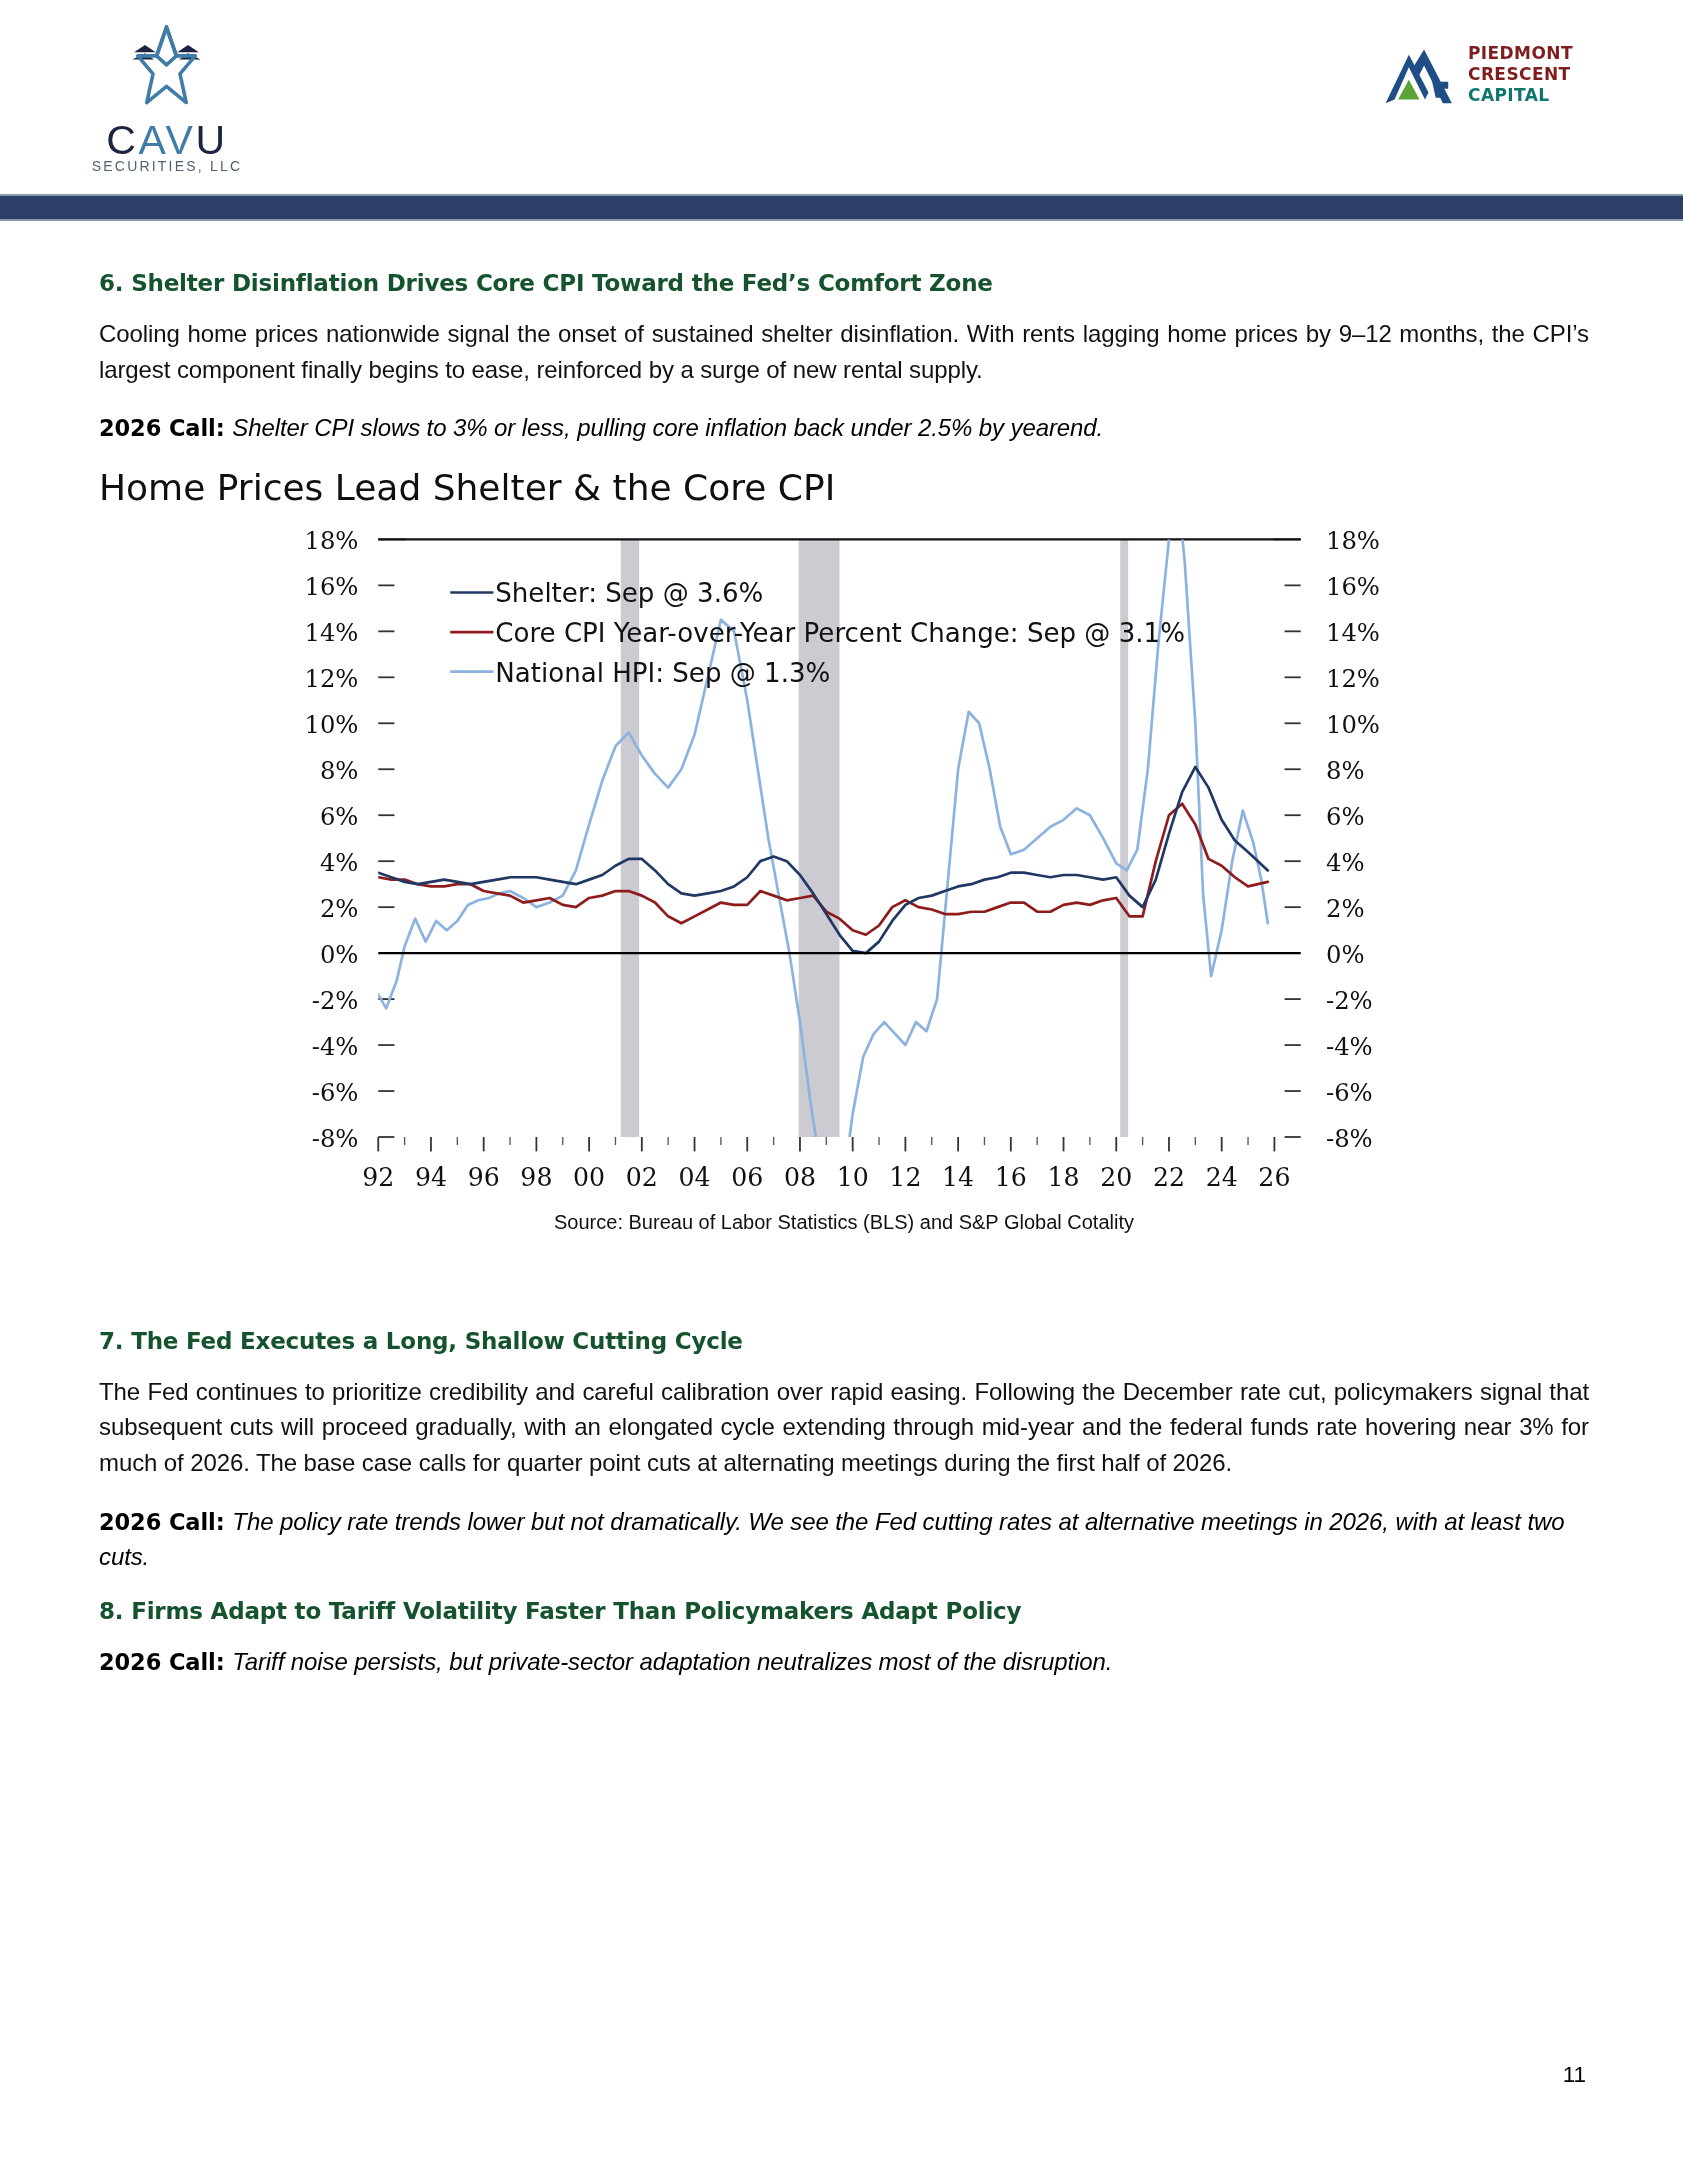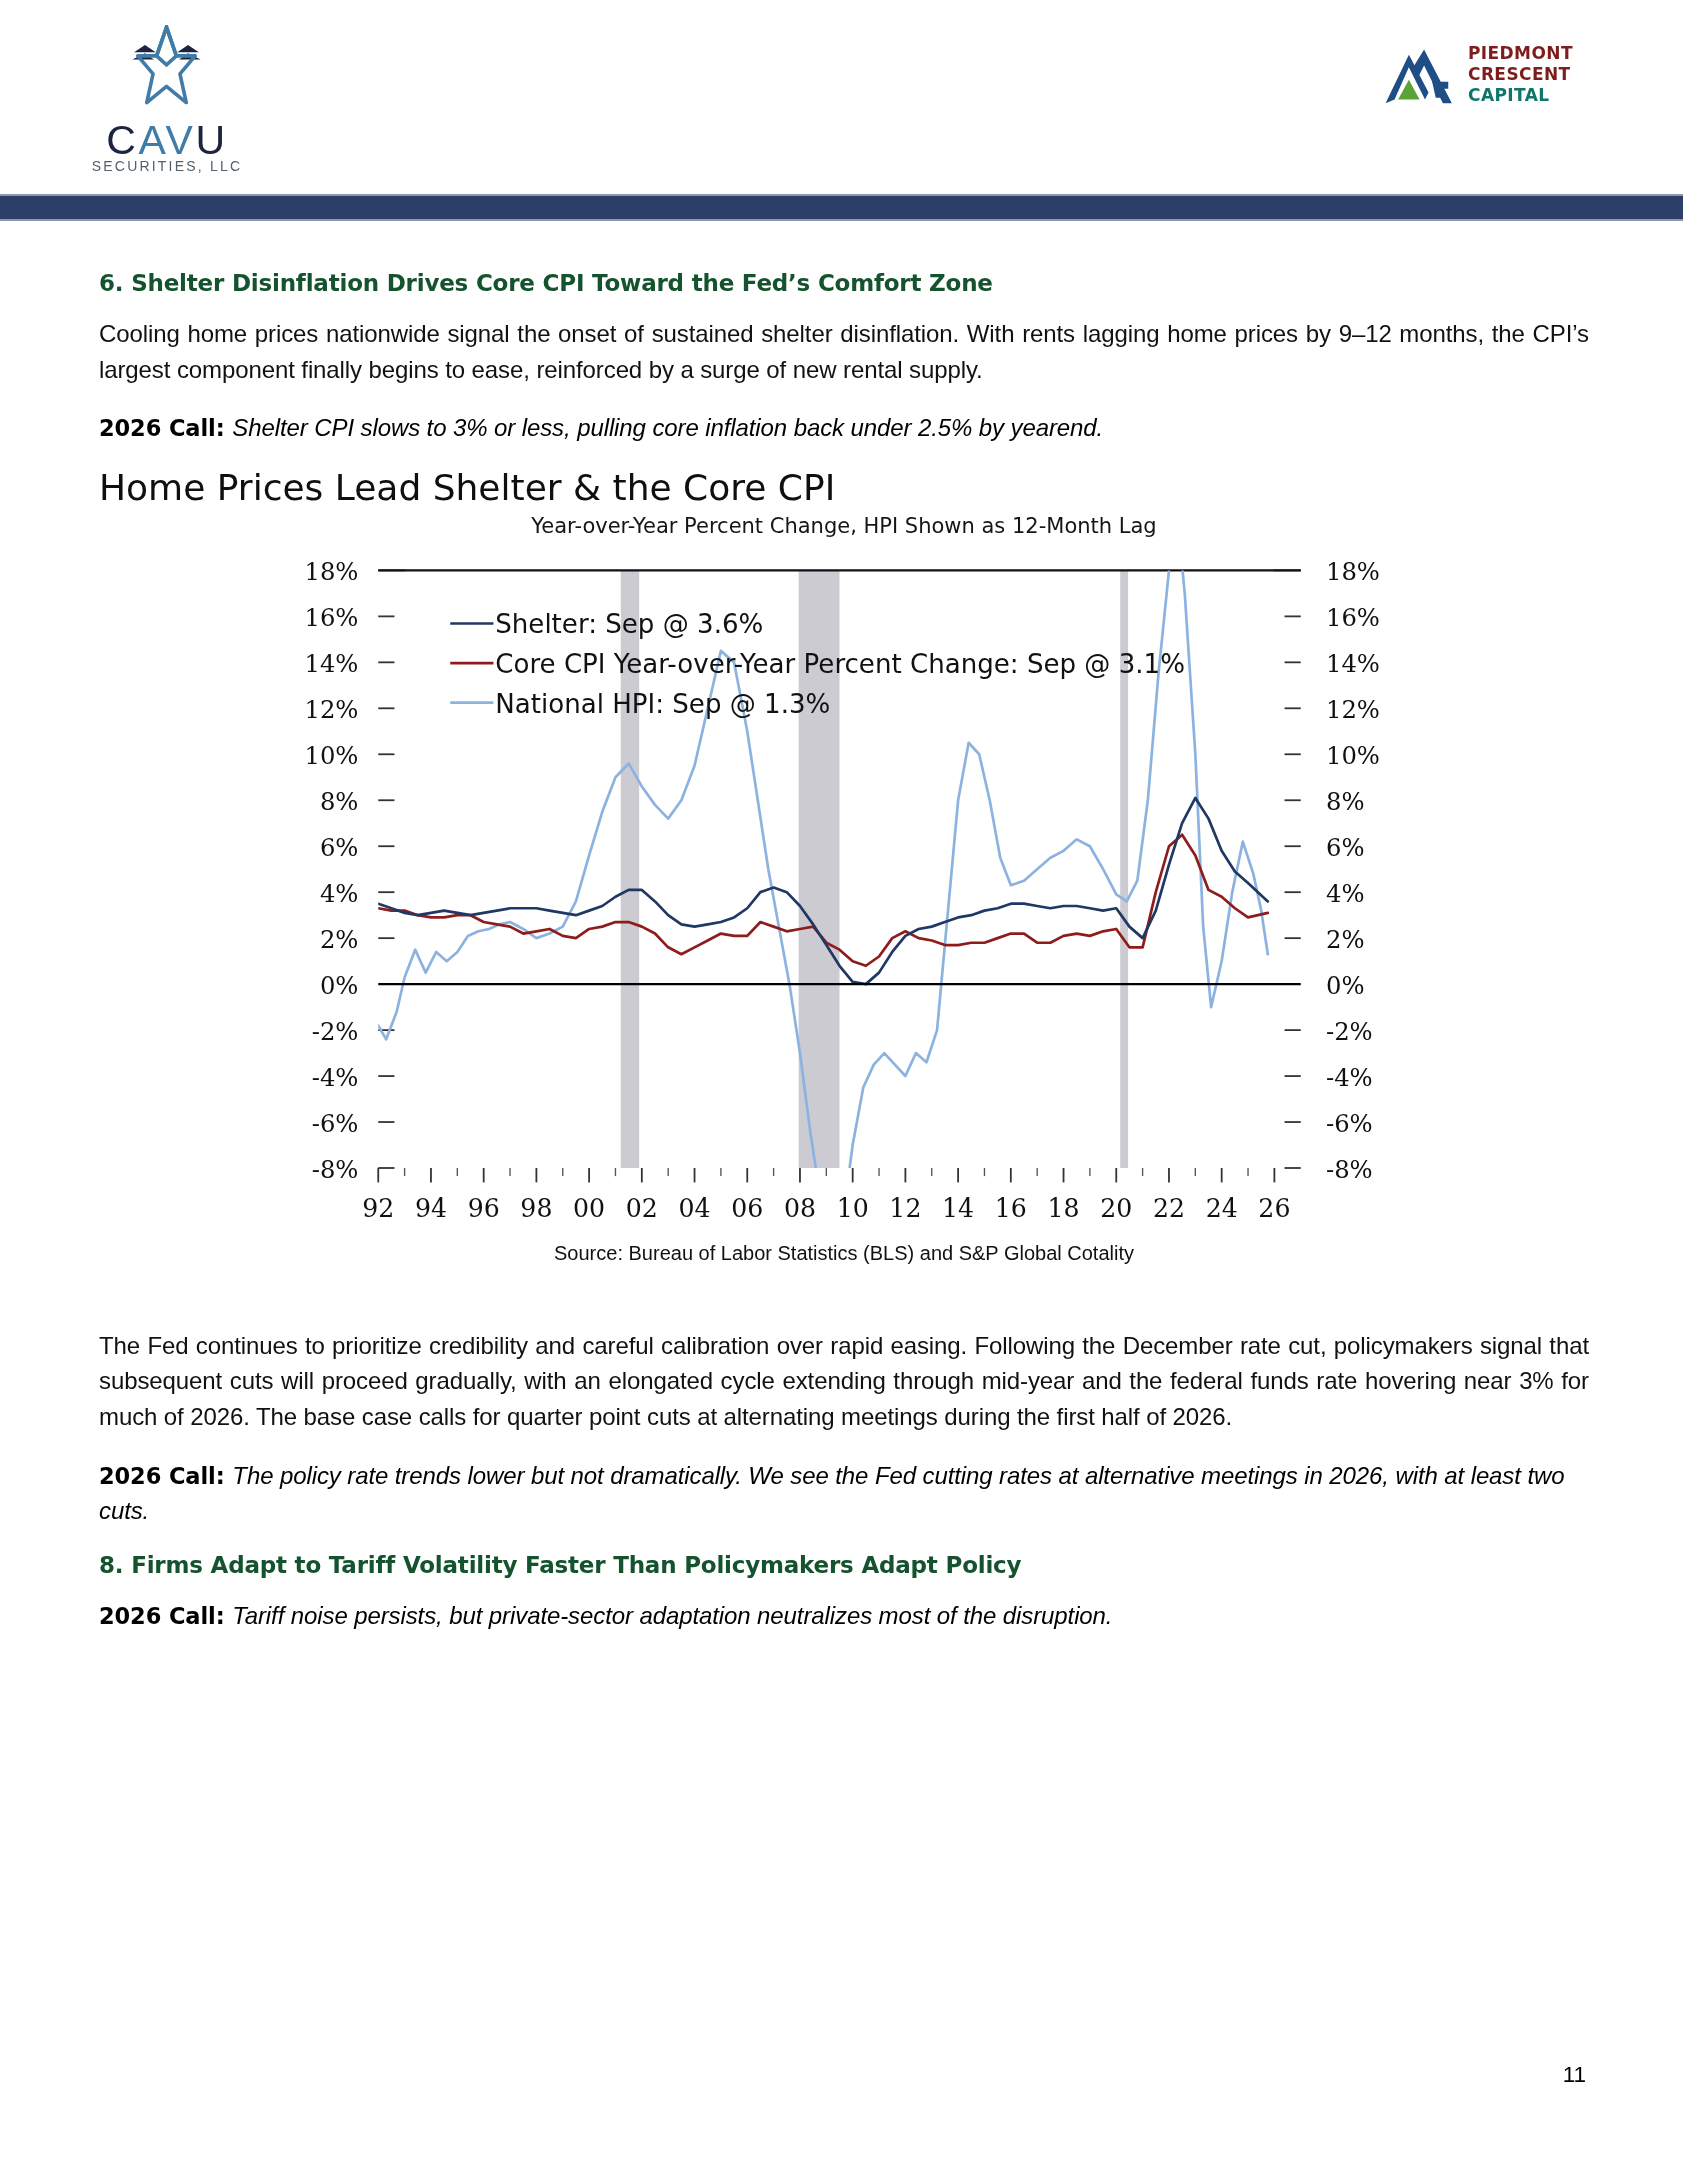--- a/index.html
+++ b/index.html
@@ -208,21 +208,20 @@
 <div class="header-bar"></div>
 
 <div class="content">
 
   <h2 class="section-heading">6. Shelter Disinflation Drives Core CPI Toward the Fed’s Comfort Zone</h2>
   <p class="body-text">Cooling home prices nationwide signal the onset of sustained shelter disinflation. With rents lagging home prices by 9–12 months, the CPI’s largest component finally begins to ease, reinforced by a surge of new rental supply.</p>
   <p class="call-line"><span class="call-label">2026 Call</span><span class="call-label">: </span><span class="call-italic">Shelter CPI slows to 3% or less, pulling core inflation back under 2.5% by yearend.</span></p>
 
   <div class="chart-block">
     <div class="chart-title">Home Prices Lead Shelter &amp; the Core CPI</div>
-    <div class="chart-subtitle">Year-over-Year Percent Change, HPI Shown as 12-Month Lag</div>
     <div class="chart-canvas-wrap">
       <svg id="chart-svg" width="1490" height="720" viewBox="0 0 1655 800">
           <rect x="579.4285714285728" y="36" width="20.50000000000125" height="664" fill="#cdcbd2"></rect>
           <rect x="777.1071428571443" y="36" width="45.392857142855746" height="664" fill="#cdcbd2"></rect>
           <rect x="1134.3928571428598" y="36" width="8.785714285713084" height="664" fill="#cdcbd2"></rect>
           <line x1="310" y1="36" x2="340" y2="36" stroke="#333" stroke-width="2"></line>
           <line x1="1305" y1="36" x2="1335" y2="36" stroke="#333" stroke-width="2"></line>
           <text x="288" y="47" text-anchor="end" font-family="&quot;DejaVu Serif&quot;, serif" font-size="27" fill="#111">18%</text>
           <text x="1363" y="47" text-anchor="start" font-family="&quot;DejaVu Serif&quot;, serif" font-size="27" fill="#111">18%</text>
           <line x1="310" y1="87.0769230769231" x2="328" y2="87.0769230769231" stroke="#333" stroke-width="2"></line>
@@ -342,20 +341,21 @@
           <text x="440" y="106" text-anchor="start" font-family="&quot;DejaVu Sans&quot;, sans-serif" font-size="29" fill="#111">Shelter: Sep @ 3.6%</text>
           <line x1="390" y1="139" x2="438" y2="139" stroke="#8e1c1c" stroke-width="3"></line>
           <text x="440" y="150" text-anchor="start" font-family="&quot;DejaVu Sans&quot;, sans-serif" font-size="29" fill="#111">Core CPI Year-over-Year Percent Change: Sep @ 3.1%</text>
           <line x1="390" y1="183" x2="438" y2="183" stroke="#8cb3e0" stroke-width="3"></line>
           <text x="440" y="194" text-anchor="start" font-family="&quot;DejaVu Sans&quot;, sans-serif" font-size="29" fill="#111">National HPI: Sep @ 1.3%</text>
         </svg>
     </div>
     <div class="chart-source">Source: Bureau of Labor Statistics (BLS) and S&amp;P Global Cotality</div>
   </div>
 
+  <h2 class="section-heading">7. The Fed Executes a Long, Shallow Cutting Cycle</h2>
   <p class="body-text">The Fed continues to prioritize credibility and careful calibration over rapid easing. Following the December rate cut, policymakers signal that subsequent cuts will proceed gradually, with an elongated cycle extending through mid-year and the federal funds rate hovering near 3% for much of 2026. The base case calls for quarter point cuts at alternating meetings during the first half of 2026.</p>
   <p class="call-line"><span class="call-label">2026 Call</span><span class="call-label">: </span><span class="call-italic">The policy rate trends lower but not dramatically. We see the Fed cutting rates at alternative meetings in 2026, with at least two cuts.</span></p>
 
   <h2 class="section-heading">8. Firms Adapt to Tariff Volatility Faster Than Policymakers Adapt Policy</h2>
   <p class="call-line"><span class="call-label">2026 Call</span><span class="call-label">: </span><span class="call-italic">Tariff noise persists, but private-sector adaptation neutralizes most of the disruption.</span></p>
 </div>
 
 <div class="page-number">11</div>
 
 

